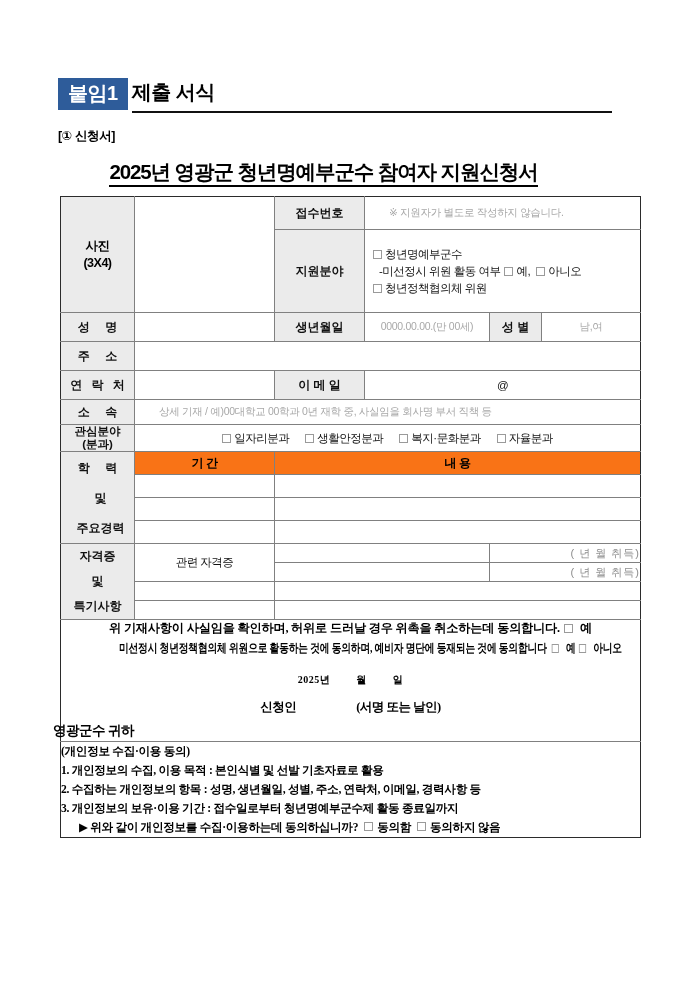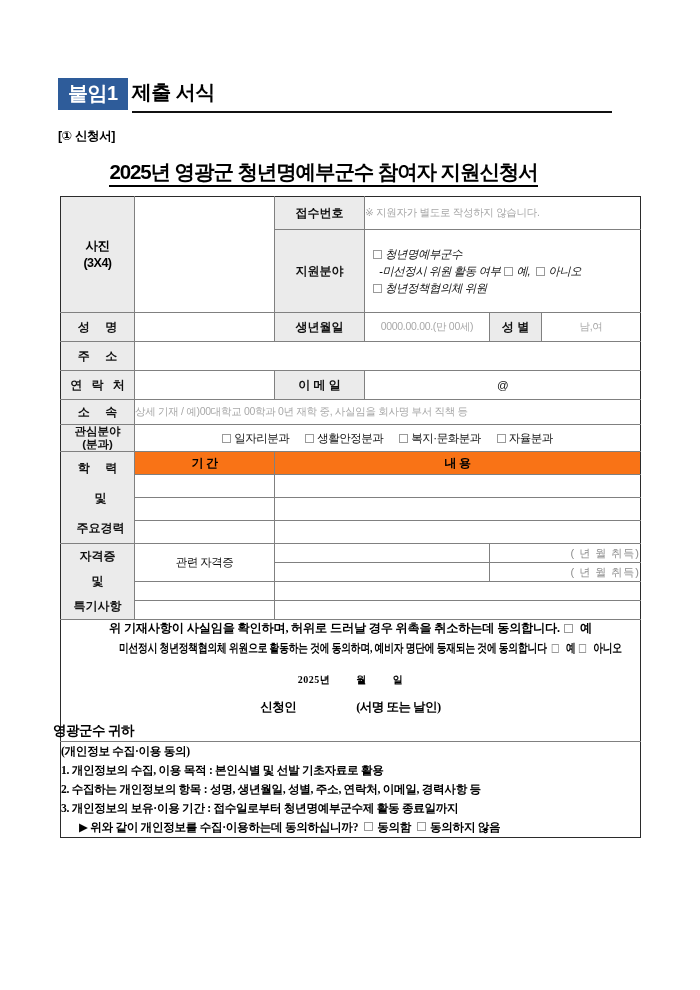--- a/index.html
+++ b/index.html
@@ -118,20 +118,21 @@
   .lbl-sp3 { letter-spacing: 3px; text-indent: 3px; }
   .val {
     background: #ffffff;
     padding-left: 8px;
     color: #111;
   }
   .ph {
     color: #a8a8a8;
     font-size: 10.5px;
     letter-spacing: -0.3px;
+    padding-left: 24px;
   }
   .ph-c { text-align: center; padding-left: 0; }
   .center { text-align: center; }
 
   .photo-cell {
     background: #ebebeb;
     text-align: center;
     font-weight: bold;
     font-size: 12.5px;
     line-height: 17px;
@@ -141,21 +142,21 @@
   .cb {
     display: inline-block;
     width: 9px;
     height: 9px;
     border: 1px solid #9a9a9a;
     vertical-align: -1px;
     margin-right: 3px;
     background: #fff;
     box-sizing: border-box;
   }
-  .field-line { line-height: 17px; white-space: nowrap; font-style: italic; }
+  .field-line { line-height: 17px; white-space: nowrap; }
   .field-pad { padding: 5px 0 5px 8px; }
   .indent-dash { padding-left: 6px; }
 
   .interest-row { text-align: center; font-size: 11.5px; }
   .interest-row .opt { margin: 0 8px; white-space: nowrap; }
 
   .hdr-sub {
     background: #f97316;
     text-align: center;
     font-weight: bold;

